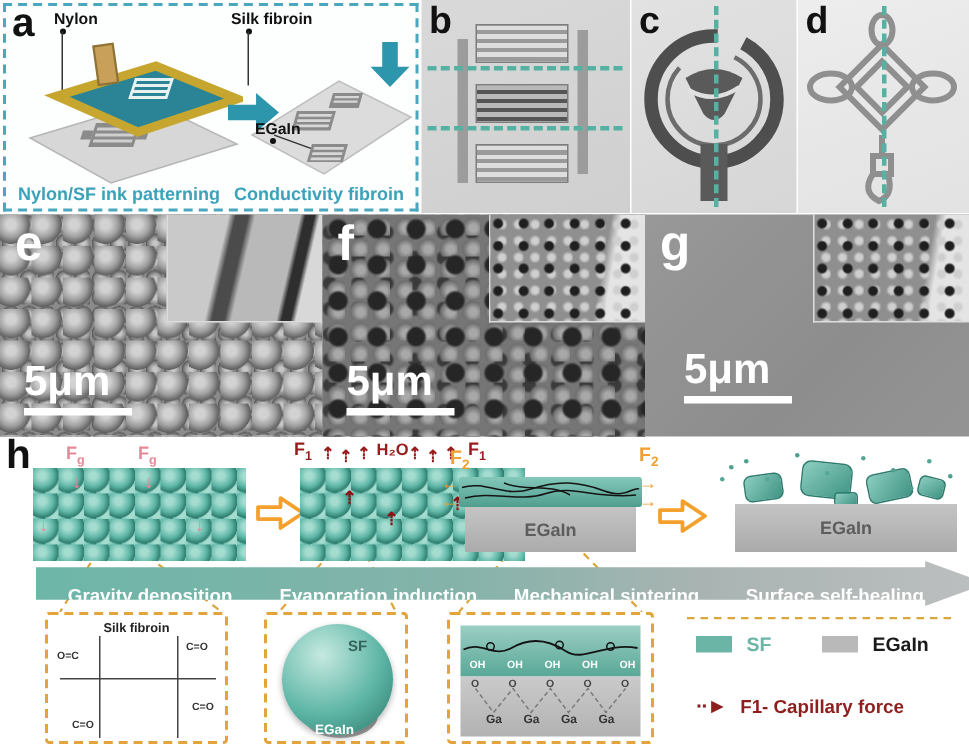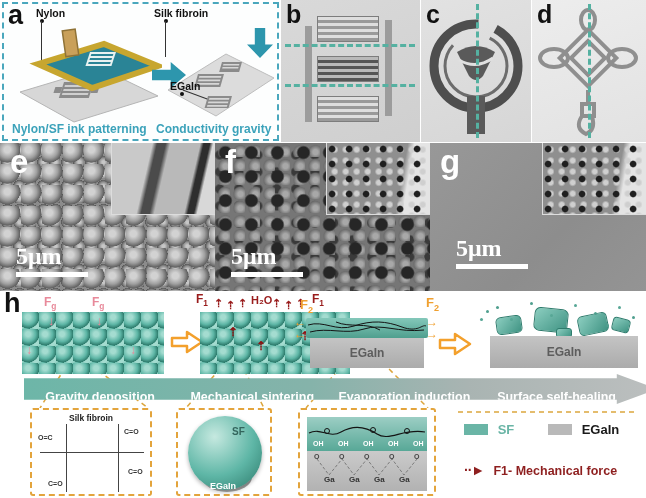--- a/index.html
+++ b/index.html
@@ -49,21 +49,21 @@
   #panel-g { left:430px; width:216px; background:linear-gradient(135deg,#989898,#8d8d8d 60%,#949494); }
   .sem-label { position:absolute; left:10px; top:0px; font-size:33px; font-weight:bold; color:#fff; }
   .inset { position:absolute; top:0; right:0; width:104px; height:72px; border-left:1px solid #ddd; border-bottom:1px solid #ddd;
     background:linear-gradient(103deg,#c9c9c9 0 34%, #4b4b4b 38% 45%, #b9b9b9 49% 74%, #2e2e2e 77% 82%, #d8d8d8 85%);
     background-color:#aaa; }
   .inset.tex { background:
       radial-gradient(circle at 30% 40%, #1f1f1f 0 18%, transparent 26%),
       radial-gradient(circle at 70% 60%, #cfcfcf 0 20%, transparent 40%),
       linear-gradient(100deg,#8f8f8f 0 70%, #e4e4e4 76%);
       background-size:17px 15px, 11px 11px, 100% 100%; }
-  .scalebar { position:absolute; left:16px; bottom:14px; color:#fff; font-weight:bold; font-size:24px; line-height:1;font-family:Liberation Serif, serif; }
+  .scalebar { position:absolute; left:16px; bottom:14px; color:#fff; font-weight:bold; font-size:28px; line-height:1; }
   .scalebar .bar { margin-top:4px; width:72px; height:5px; background:#fff; }
 
   
   #h-label { left:4px; top:288px; font-size:27px; }
   .lattice { background-color:transparent;
     background-image:
       radial-gradient(circle at 36% 30%, #a4dcd0 0 15%, #5eb6a6 46%, #2e7c6d 68%, transparent 71%),
       radial-gradient(circle at 36% 30%, #a4dcd0 0 15%, #5eb6a6 46%, #2e7c6d 68%, transparent 71%);
     background-size:17px 17px,17px 17px; background-position:0 0, 8px 9px; }
   .force-pink { color:#e8899a; font-weight:bold; font-size:12px; }
@@ -156,21 +156,21 @@
           <rect x="2" y="5.5" width="20" height="1.8" fill="#d7d7d7"></rect>
           <rect x="2" y="9" width="20" height="1.8" fill="#d7d7d7"></rect>
       </g>
     </svg>
     <div class="abs teal-arrow-down" style="left:243px; top:24px;"></div>
     <div class="abs small-label" style="left:166px; top:76px;">EGaIn</div>
     <div class="abs dot" style="left:176px; top:88px;"></div>
     <div class="abs connector" style="left:178px; top:90px; width:26px; height:1px; transform:rotate(20deg);"></div>
 
     <div class="abs caption" style="left:8px; bottom:3px;">Nylon/SF ink patterning</div>
-    <div class="abs caption" style="left:152px; bottom:3px;">Conductivity gravity</div>
+    <div class="abs caption" style="left:152px; bottom:3px;">Conductivity fibroin</div>
   </div>
 
   <div id="panel-b" class="abs photo">
     <div class="rail" style="left:24px; top:26px; height:96px;"></div>
     <div class="rail" style="left:104px; top:20px; height:96px;"></div>
     <div class="idt light" style="top:16px;"></div>
     <div class="idt" style="top:56px; background:repeating-linear-gradient(0deg,#555 0 3px,#b9b9b9 3px 6px);"></div>
     <div class="idt light" style="top:96px;"></div>
     <div class="hdash" style="top:44px;"></div>
     <div class="hdash" style="top:84px;"></div>
@@ -307,22 +307,22 @@
   <div class="chunk" style="left:556px; top:328px; width:16px; height:10px; border-radius:3px;"></div>
   <div class="abs" style="left:486px; top:310px; width:3px; height:3px; border-radius:50%; background:#4f9f8e;
        box-shadow:10px -4px 0 #4f9f8e, 24px 8px 0 #57a796, 44px -8px 0 #4f9f8e, 88px -6px 0 #57a796, 108px 2px 0 #4f9f8e,
        132px -4px 0 #57a796, 146px 6px 0 #4f9f8e, 64px 4px 0 #57a796, 120px 14px 0 #4f9f8e, -6px 8px 0 #57a796;"></div>
   <div class="egain-block" style="left:490px; top:336px; width:148px; height:32px;">
     <span>EGaIn</span>
   </div>
 
   <div id="banner" class="abs">
     <div class="bcell">Gravity deposition</div>
+    <div class="bcell">Evaporation induction</div>
     <div class="bcell">Mechanical sintering</div>
-    <div class="bcell">Evaporation induction</div>
     <div class="bcell">Surface self-healing</div>
   </div>
 
   <div class="callout" style="left:30px; top:408px; width:122px; height:88px;">
     <div class="abs" style="left:0; top:3px; width:100%; text-align:center; font-size:8.5px; font-weight:bold; color:#222;">Silk fibroin</div>
     <div class="mol-line" style="left:8px; top:42px; width:104px; height:1px;"></div>
     <div class="mol-line" style="left:34px; top:14px; width:1px; height:68px;"></div>
     <div class="mol-line" style="left:86px; top:14px; width:1px; height:68px;"></div>
     <span class="abs tiny" style="left:6px; top:24px; color:#333;">O=C</span>
     <span class="abs tiny" style="left:92px; top:18px; color:#333;">C=O</span>
@@ -373,17 +373,17 @@
     <div class="row" style="left:12px; top:10px; font-size:13px;">
       <span class="swatch" style="background:#6ab5a6;"></span>
       <span style="color:#6ab5a6; margin-left:6px;">SF</span>
     </div>
     <div class="row" style="left:96px; top:10px; font-size:13px;">
       <span class="swatch" style="background:#b9b9b9;"></span>
       <span style="color:#1a1a1a; margin-left:6px;">EGaIn</span>
     </div>
     <div class="row" style="left:12px; top:51px; font-size:12.5px; color:#8e1f1f;">
       <span class="leg-arrow" style="color:#8e1f1f; letter-spacing:-1px;">··►</span>
-      <span>F1- Mechanical force</span>
+      <span>F1- Capillary force</span>
     </div>
   </div>
 
 </div>
 
 </body></html>

